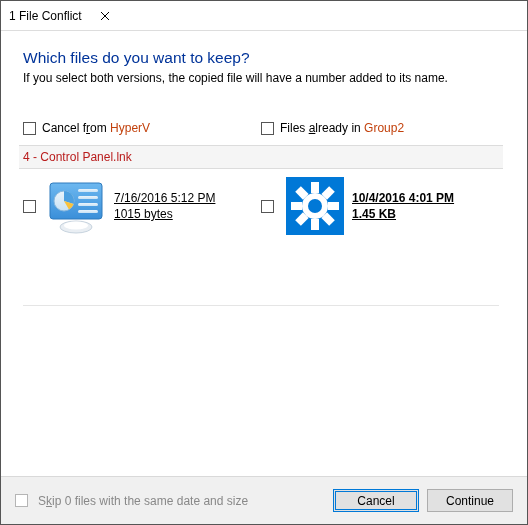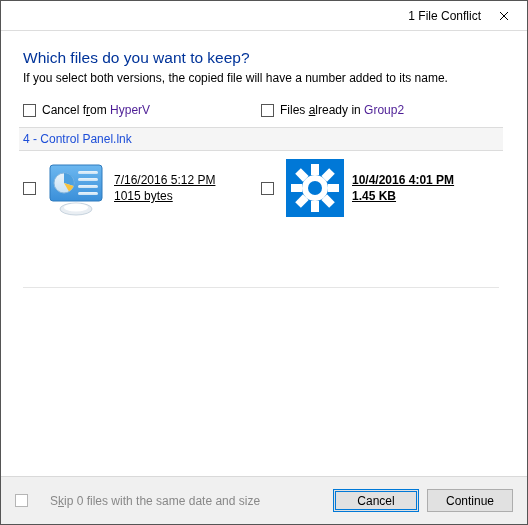--- a/index.html
+++ b/index.html
@@ -13,21 +13,21 @@
     height: 525px;
     border: 1px solid #555;
     display: flex;
     flex-direction: column;
     overflow: hidden;
   }
   
   .titlebar {
     display: flex;
     align-items: center;
-    justify-content: flex-end;
+    justify-content: flex-start;
     height: 30px;
     padding-left: 8px;
     background: #fff;
     border-bottom: 1px solid #ddd;
   }
   .titlebar .title {
     font-size: 12px;
     color: #000;
   }
   .titlebar .close-btn {
@@ -52,21 +52,21 @@
     min-height: 0;
   }
   .heading {
     font-size: 15.5px;
     color: #003399;
     margin: 4px 0 4px 0;
   }
   .sub {
     font-size: 12px;
     color: #000;
-    margin-bottom: 18px;
+    margin-bottom: 36px;
   }
 
   .columns-hdr {
     display: flex;
     gap: 0;
     margin-bottom: 10px;
   }
   .colhdr {
     display: flex;
     align-items: center;
@@ -75,28 +75,28 @@
   .chk {
     width: 13px;
     height: 13px;
     border: 1px solid #555;
     display: inline-block;
     flex: none;
     margin-right: 6px;
     background: #fff;
   }
   .colhdr span, .colhdr a { font-size: 12px; }
-  .link { color: #4c1d95; text-decoration: none; cursor: pointer; }
+  .link { color: #c2410c; text-decoration: none; cursor: pointer; }
   .underline { text-decoration: underline; }
 
   .groupbar {
     background: #f5f5f5;
     border-top: 1px solid #dcdcdc;
     border-bottom: 1px solid #dcdcdc;
-    color: #1d4ed8;
+    color: #b91c1c;
     padding: 4px 4px;
     margin: 0 -4px;
     font-size: 12px;
   }
 
   .filerow {
     display: flex;
     padding: 8px 0 70px 0;
     border-bottom: 1px solid #e5e5e5;
   }
@@ -118,21 +118,21 @@
 
   .spacer { flex: 1; }
 
   .footer {
     border-top: 1px solid #d9d9d9;
     background: #f0f0f0;
     height: 48px;
     display: flex;
     align-items: center;
     padding: 0 14px;
-    gap: 16px;
+    gap: 4px;
   }
   .footer .chk.disabled { background: #fff; border-color: #b5b5b5; }
   .footer-label { color: #888; font-size: 12px; }
   .footer .buttons { margin-left: auto; display: flex; gap: 8px; }
   .btn {
     min-width: 86px;
     height: 23px;
     font-family: inherit;
     font-size: 12px;
     background: #e1e1e1;

